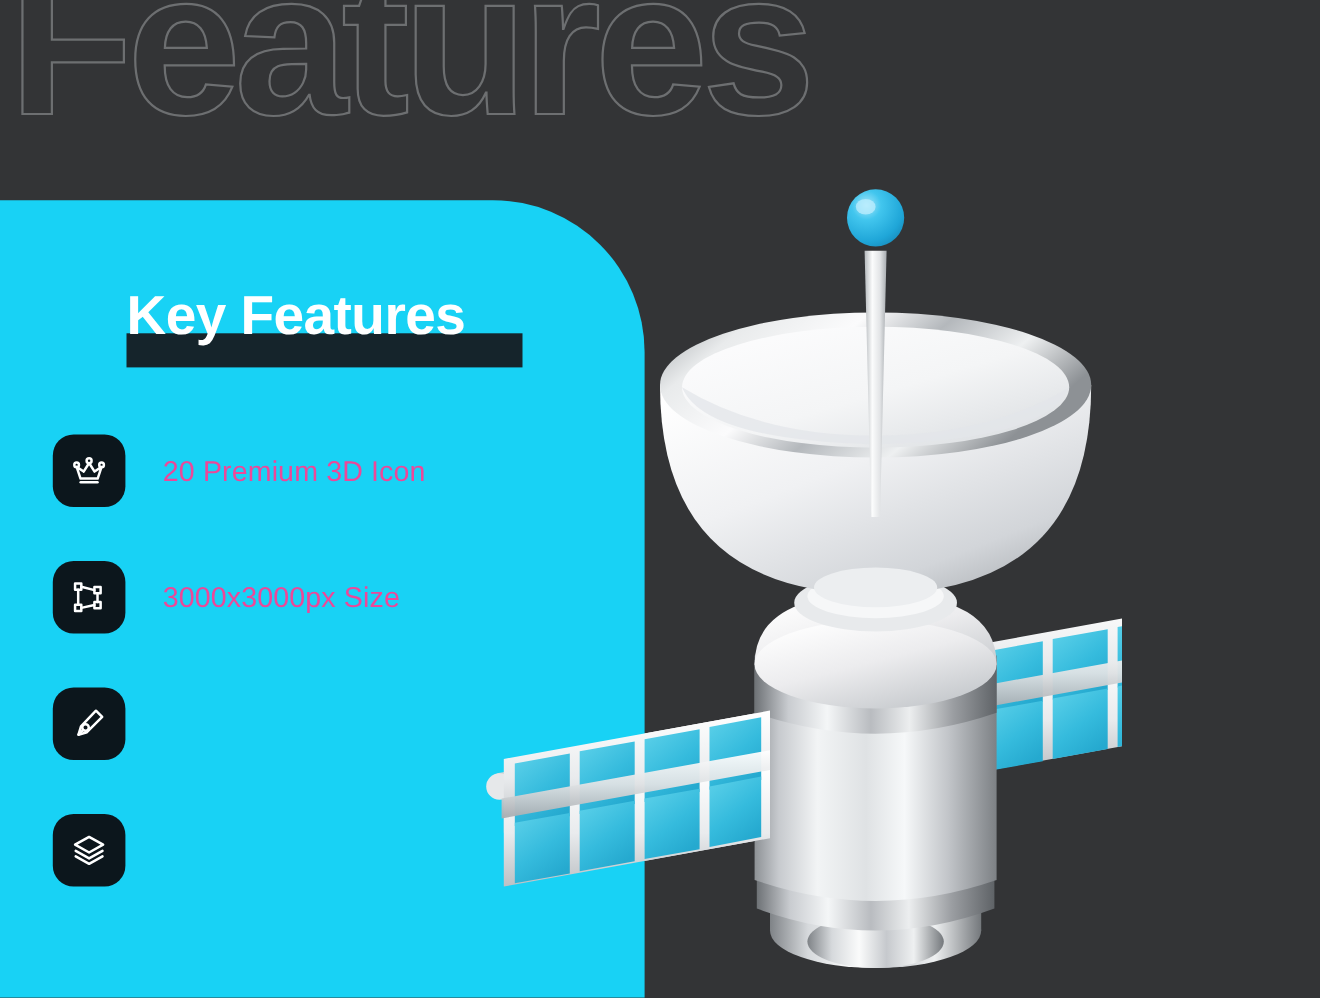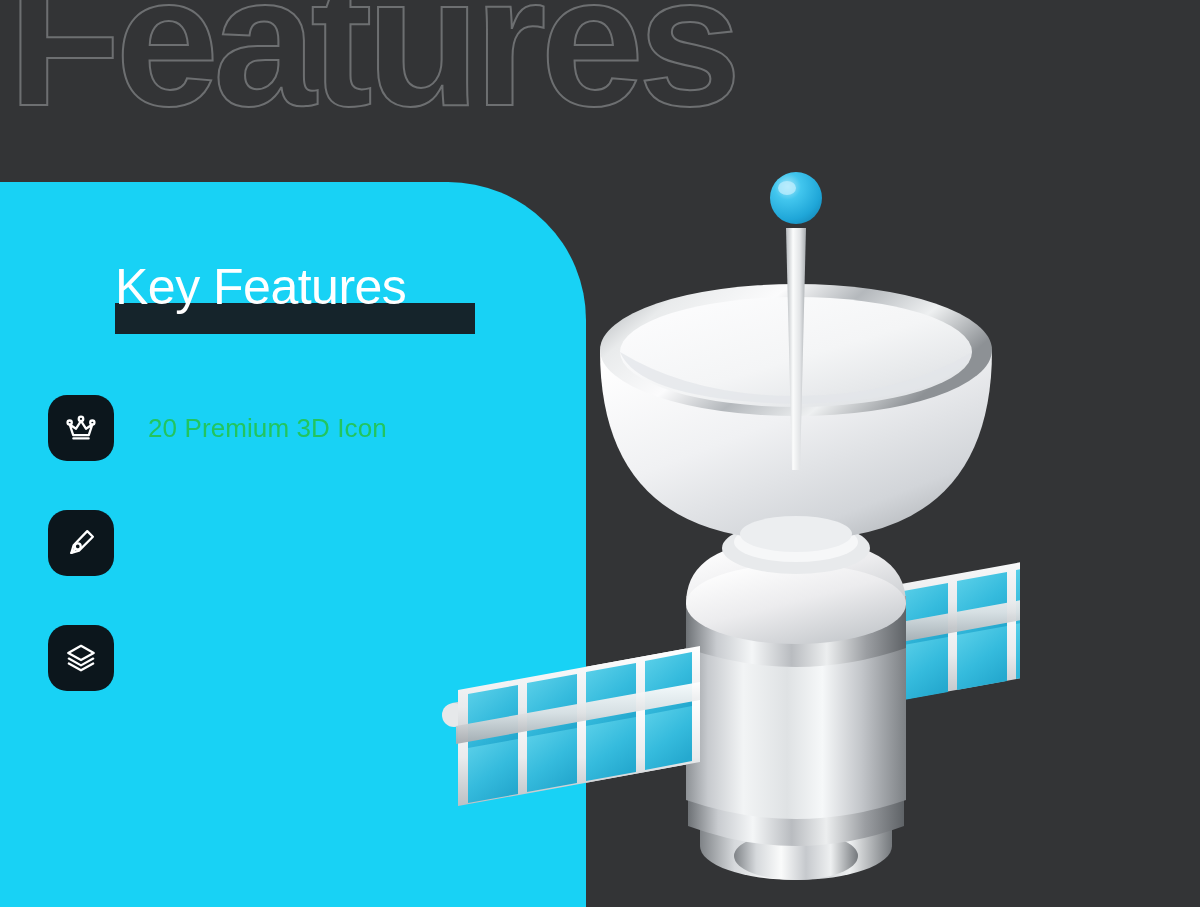--- a/index.html
+++ b/index.html
@@ -39,37 +39,37 @@
   
   .title-wrap { position:absolute; left:115px; top:262px; z-index:6; }
   .title-band {
     position:absolute; left:0; top:41px;
     width:360px; height:31px;
     background:#15242b;
     z-index:1;
   }
   .title-text {
     position:relative; z-index:2;
-    font-size:50px; font-weight:400; color:#ffffff;
+    font-size:50px; font-weight:700; color:#ffffff;
     letter-spacing:-0.5px; line-height:1;
     white-space:nowrap;
   }
 
   
   .features { position:absolute; left:48px; top:395px; z-index:6; }
   .feature-row { display:flex; align-items:center; height:66px; margin-bottom:49px; }
   .feature-tile {
     width:66px; height:66px; flex:0 0 66px;
     background:#0c161c; border-radius:19px;
     display:flex; align-items:center; justify-content:center;
   }
   .feature-tile svg { width:34px; height:34px; display:block; }
   .feature-label {
     margin-left:34px;
-    font-size:26px; color:#22c55e;
+    font-size:26px; color:#ec4899;
     letter-spacing:0.1px; white-space:nowrap;
   }
 
   
   .satellite { position:absolute; left:0; top:0; width:1200px; height:907px; z-index:2; }
   .satellite-front { position:absolute; left:0; top:0; width:1200px; height:907px; z-index:4; pointer-events:none; }
 </style>
 </head>
 <body>
 
@@ -253,20 +253,35 @@
           <path d="M4 9.5 L6.5 17 L17.5 17 L20 9.5 L15.5 12.5 L12 7 L8.5 12.5 Z"></path>
           <line x1="6.6" y1="19.4" x2="17.4" y2="19.4"></line>
           <circle cx="4" cy="8.2" r="1.5"></circle>
           <circle cx="20" cy="8.2" r="1.5"></circle>
           <circle cx="12" cy="5.6" r="1.6"></circle>
         </svg>
       </div>
       <div class="feature-label">20 Premium 3D Icon</div>
     </div>
 
+    <div class="feature-row">
+      <div class="feature-tile">
+        <svg viewBox="0 0 24 24" fill="none" stroke="#ffffff" stroke-width="1.6" stroke-linecap="round" stroke-linejoin="round">
+          <rect x="3" y="3.2" width="4" height="4"></rect>
+          <rect x="15.4" y="5.4" width="4" height="4"></rect>
+          <rect x="15.4" y="15" width="4" height="4"></rect>
+          <rect x="3" y="16.8" width="4" height="4"></rect>
+          <line x1="7" y1="5.2" x2="15.4" y2="7.4"></line>
+          <line x1="17.4" y1="9.4" x2="17.4" y2="15"></line>
+          <line x1="15.4" y1="17" x2="7" y2="18.8"></line>
+          <line x1="5" y1="7.2" x2="5" y2="16.8"></line>
+        </svg>
+      </div>
+      <div class="feature-label">3000x3000px Size</div>
+    </div>
 
     <div class="feature-row">
       <div class="feature-tile">
         <svg viewBox="0 0 24 24" fill="none" stroke="#ffffff" stroke-width="1.6" stroke-linecap="round" stroke-linejoin="round">
           <path d="M16.4 3.6 L20.4 7.6 L10.6 17.4 L5.2 19 L6.8 13.6 Z"></path>
           <circle cx="9.7" cy="14.4" r="2.1"></circle>
           <line x1="8.2" y1="15.9" x2="5.2" y2="19"></line>
         </svg>
       </div>
     </div>

